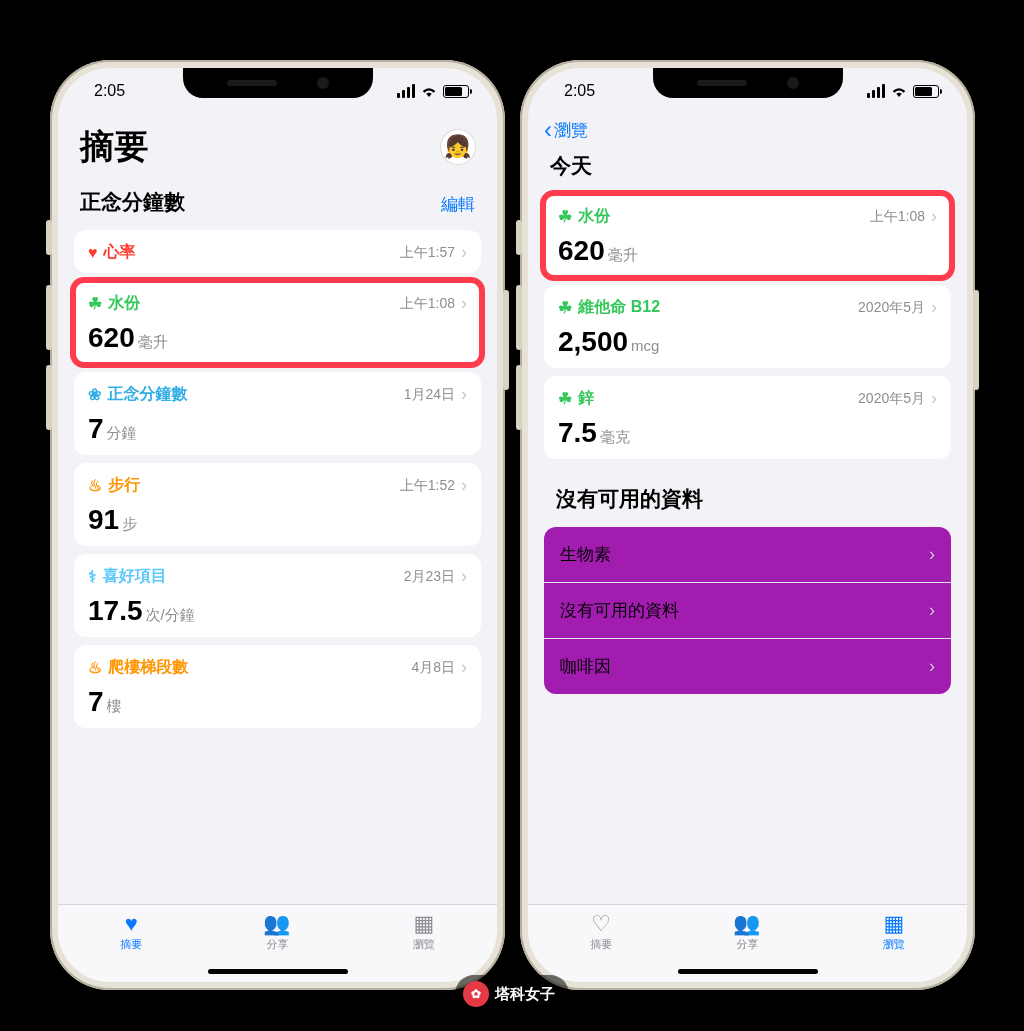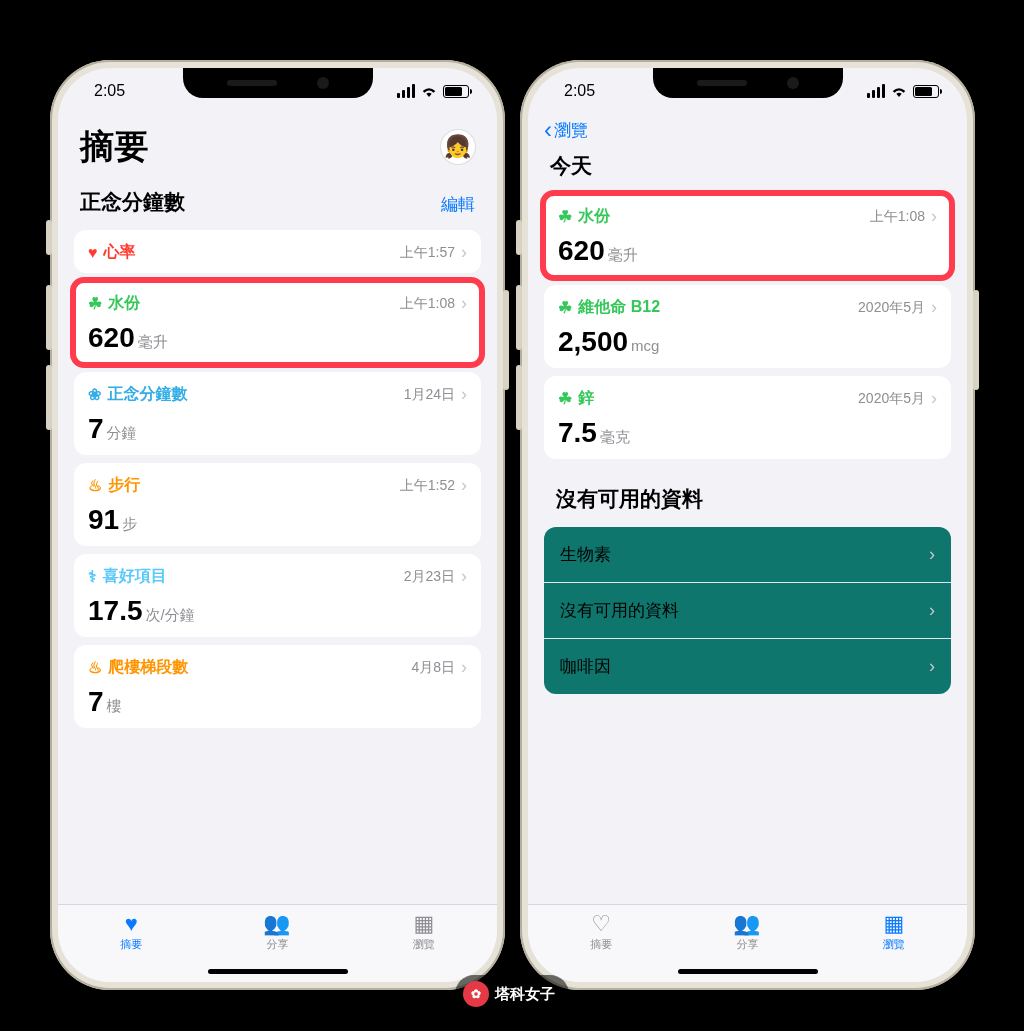--- a/index.html
+++ b/index.html
@@ -77,21 +77,21 @@
   .col-green  { color:#34c759; }
   .col-teal   { color:#32ade6; }
   .col-orange { color:#ff9500; }
   .col-blueish{ color:#5ac8fa; }
 
   .highlight {
     position:absolute; border:6px solid #ff3b4e; border-radius:14px;
     pointer-events:none;
   }
 
-  .plain-list { background:#0f766e; border-radius:12px; margin:8px 16px; overflow:hidden; }
+  .plain-list { background:#a21caf; border-radius:12px; margin:8px 16px; overflow:hidden; }
   .plain-row { display:flex; align-items:center; justify-content:space-between; padding:16px 16px; border-bottom:1px solid #e5e5ea; font-size:17px;}
   .plain-row:last-child{border-bottom:none;}
   .plain-row .chev{ color:#c7c7cc; font-size:18px;}
 
   .tabbar {
     height:78px; background:rgba(248,248,250,0.95); border-top:1px solid #d6d6db;
     display:flex; align-items:flex-start; justify-content:space-around; padding-top:8px;
   }
   .tab { display:flex; flex-direction:column; align-items:center; gap:2px; font-size:11px; color:#8e8e93; width:90px;}
   .tab.active { color:#0a7aff; }

